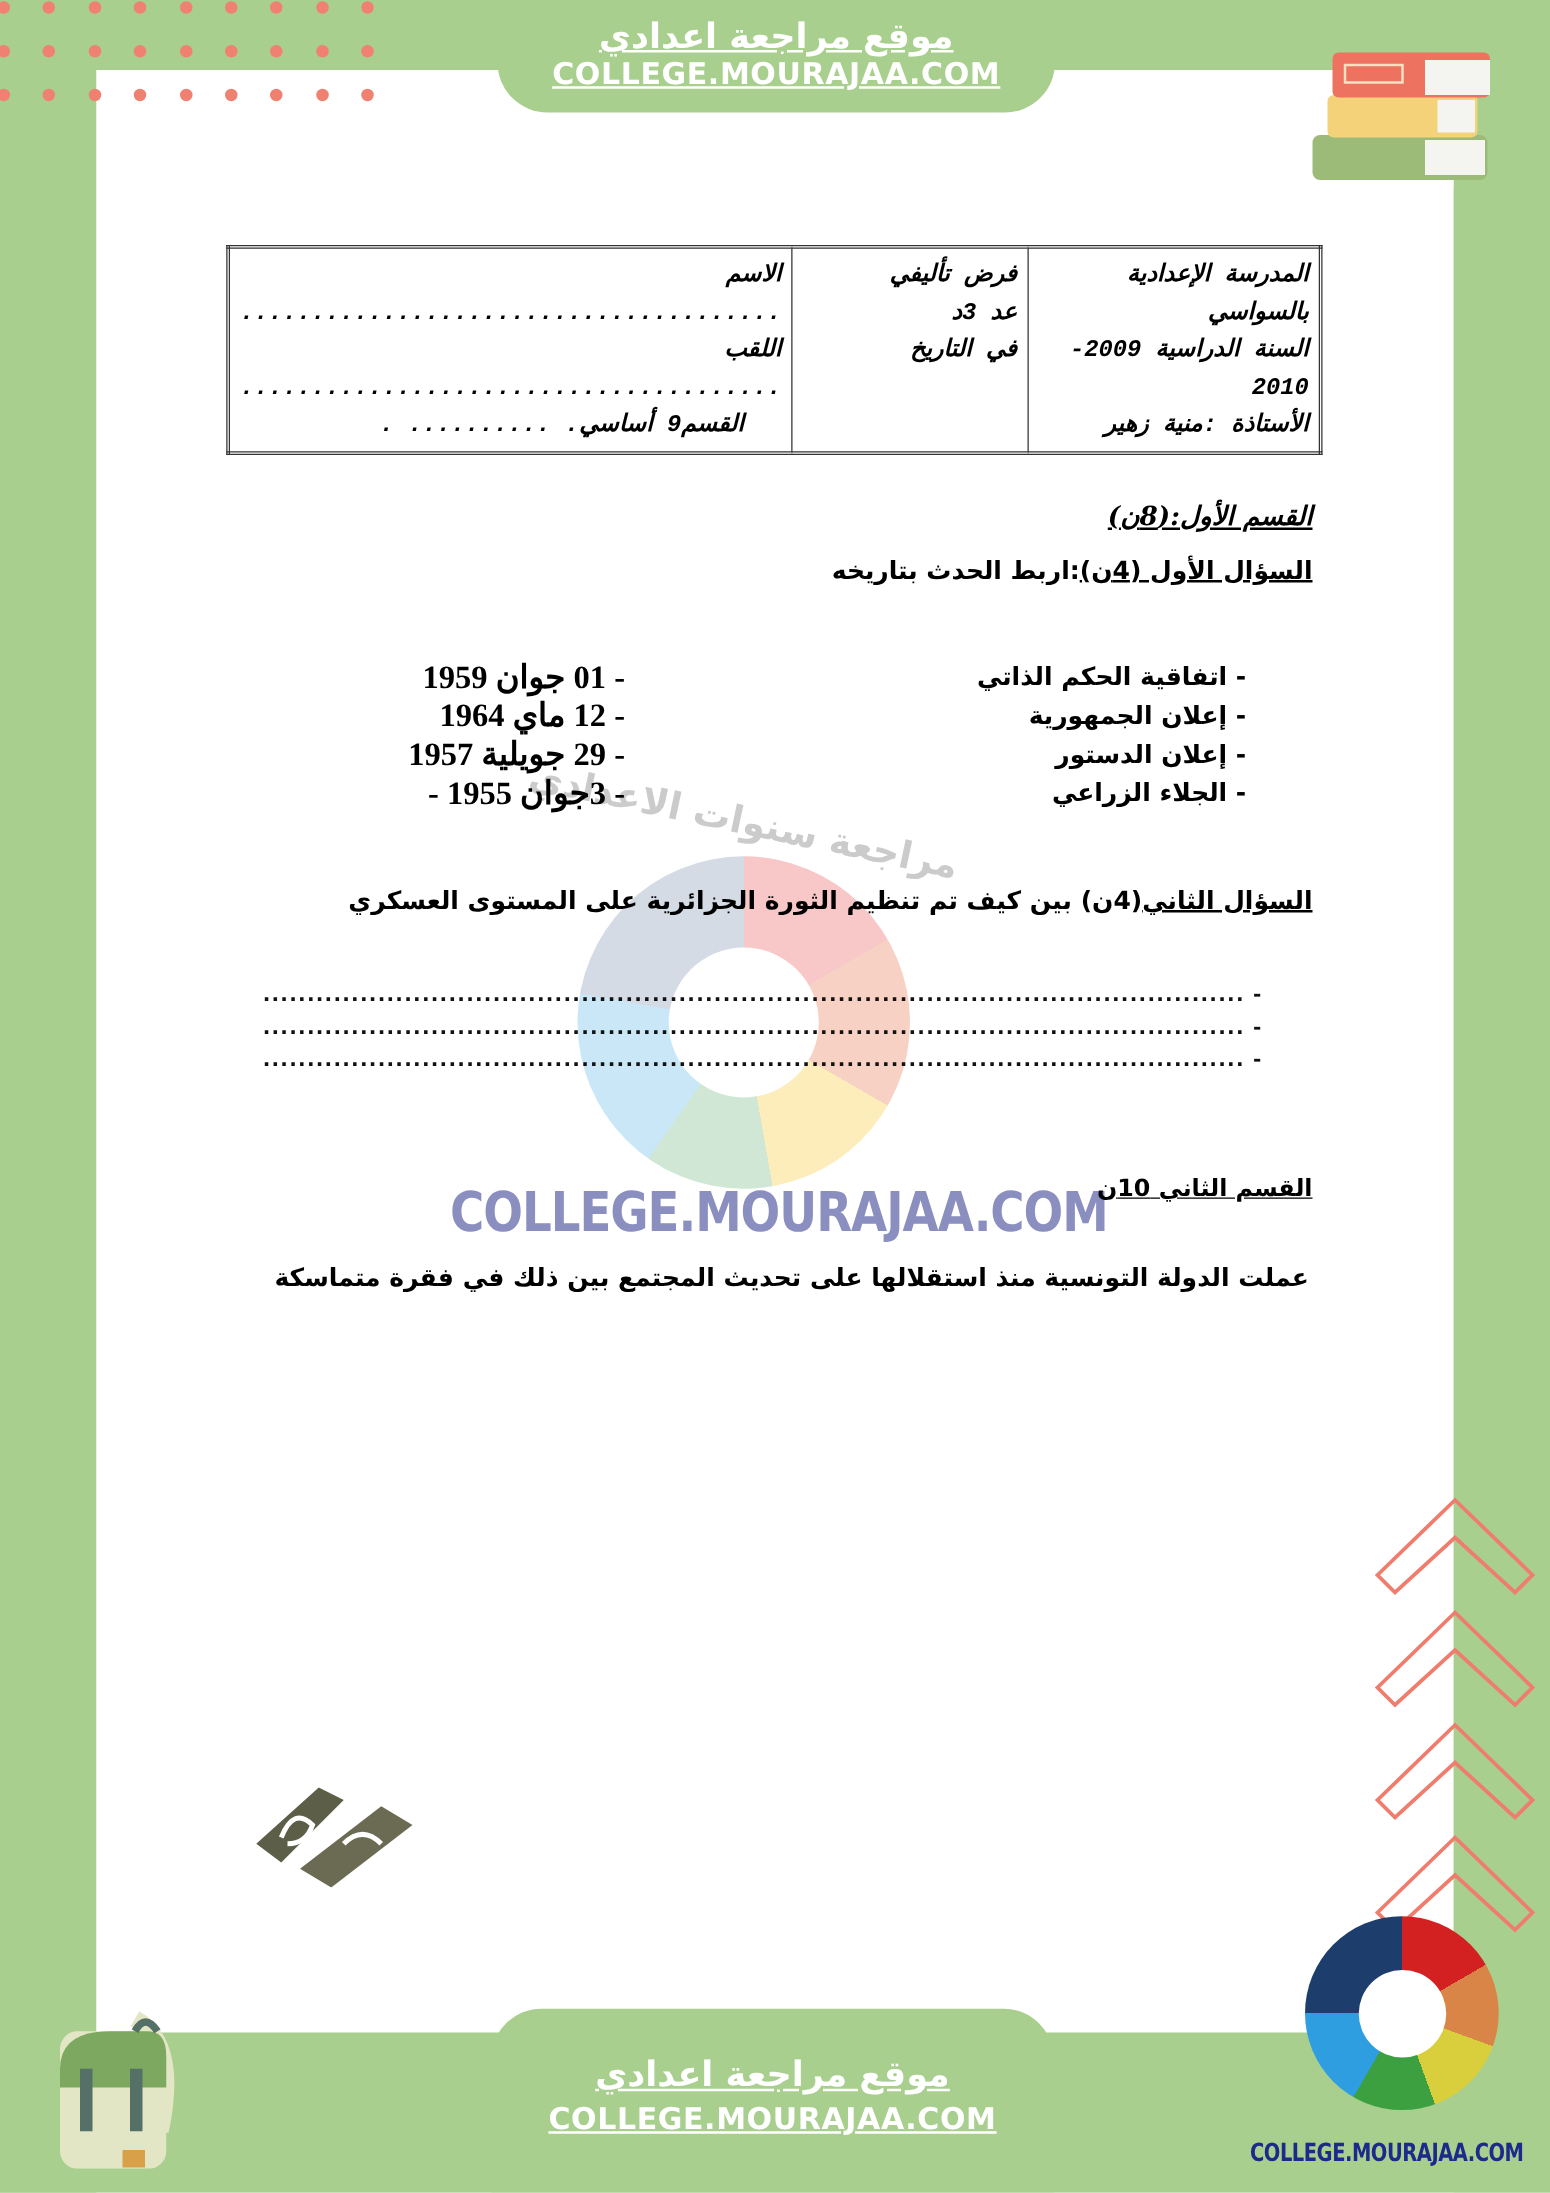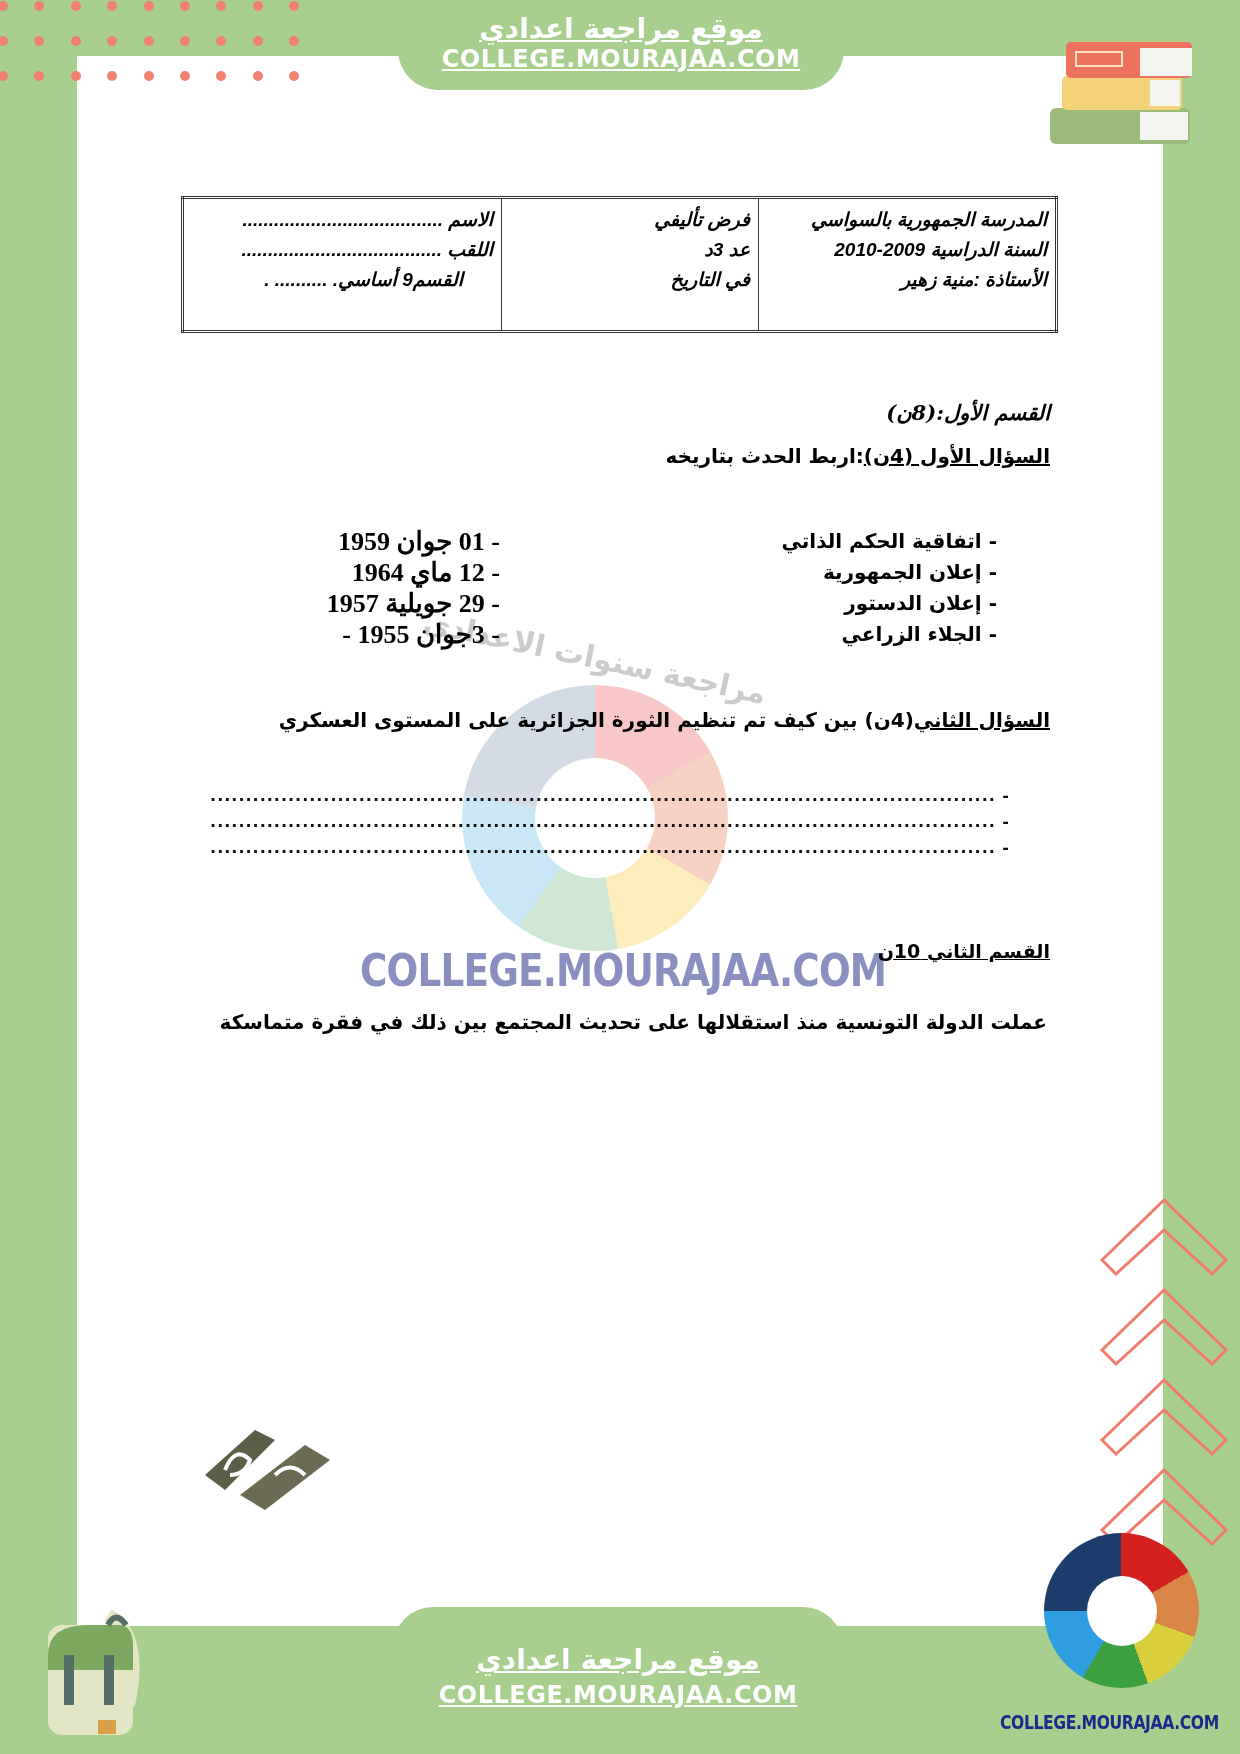--- a/index.html
+++ b/index.html
@@ -33,28 +33,28 @@
   .brand-tab.bottom .brand-ar { margin-top: 36px; line-height: 34px; }
   .brand-tab.bottom .brand-en { line-height: 36px; }
 
   
   .header-table {
     position: absolute; left: 181px; top: 196px; width: 877px; height: 137px;
     border: 3px double #333; border-collapse: collapse; direction: rtl;
   }
   .header-table td {
     border: 1px solid #333; vertical-align: top; padding: 6px 8px;
-    font-family: Liberation Sans, sans-serif; font-style: italic; font-weight: bold; font-size: 19px; line-height: 30px;
+    font-family: Liberation Mono, monospace; font-style: italic; font-weight: bold; font-size: 19px; line-height: 30px;
   }
   .col-school { width: 280px; text-align: right; }
   .col-exam { width: 240px; }
   .col-student { text-align: right; }
   .section-title {
     position: absolute; right: 190px; font-family: "DejaVu Serif", serif; font-style: italic; font-weight: bold;
-    font-size: 21px; direction: rtl;
+    font-size: 21px; text-decoration: underline; direction: rtl;
   }
   .q-line {
     position: absolute; right: 190px; font-weight: bold; font-size: 20px; direction: rtl; white-space: nowrap;
   }
   .q-line .ul { text-decoration: underline; }
 
   .events { position: absolute; right: 243px; top: 526px; width: 260px; direction: rtl; font-weight: bold; font-size: 20px; line-height: 31px; }
   .dates { position: absolute; left: 300px; top: 526px; width: 200px; direction: rtl; font-family: "Liberation Serif", serif; font-weight: bold; font-size: 26px; line-height: 31px; text-align: right; }
 
   .answer-line {
@@ -140,21 +140,21 @@
   <rect x="110" y="60" width="30" height="26" fill="#f4f4f0"></rect>
   <rect x="26" y="22" width="126" height="36" rx="5" fill="#ee7260"></rect>
   <rect x="100" y="28" width="52" height="28" fill="#f4f4f0"></rect>
   <rect x="36" y="32" width="46" height="14" fill="none" stroke="#f8e0c0" stroke-width="2"></rect>
 </svg>
 
 <table class="header-table">
   <tbody>
       <tr>
     <td class="col-school">
-      <div>المدرسة الجمهورية بالسواسي</div>
+      <div>المدرسة الإعدادية بالسواسي</div>
       <div>السنة الدراسية 2009-2010</div>
       <div>الأستاذة :منية زهير</div>
     </td>
     <td class="col-exam">
       <div>فرض تأليفي</div>
       <div>عد 3د</div>
       <div>في التاريخ</div>
     </td>
     <td class="col-student">
       <div>الاسم ......................................</div>

